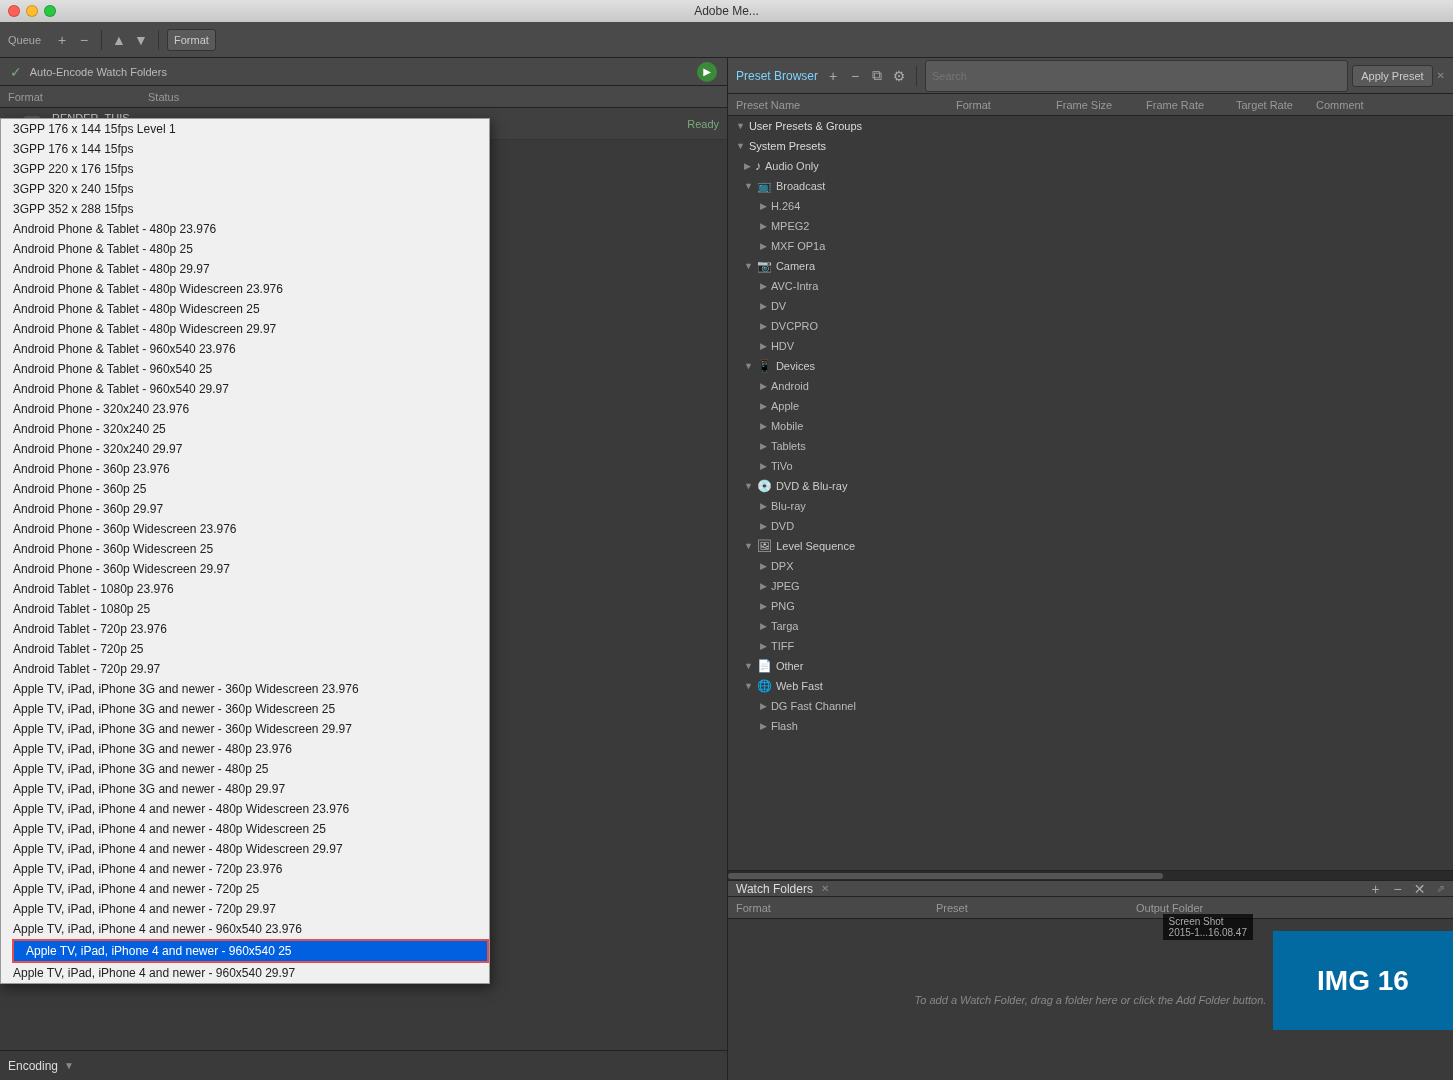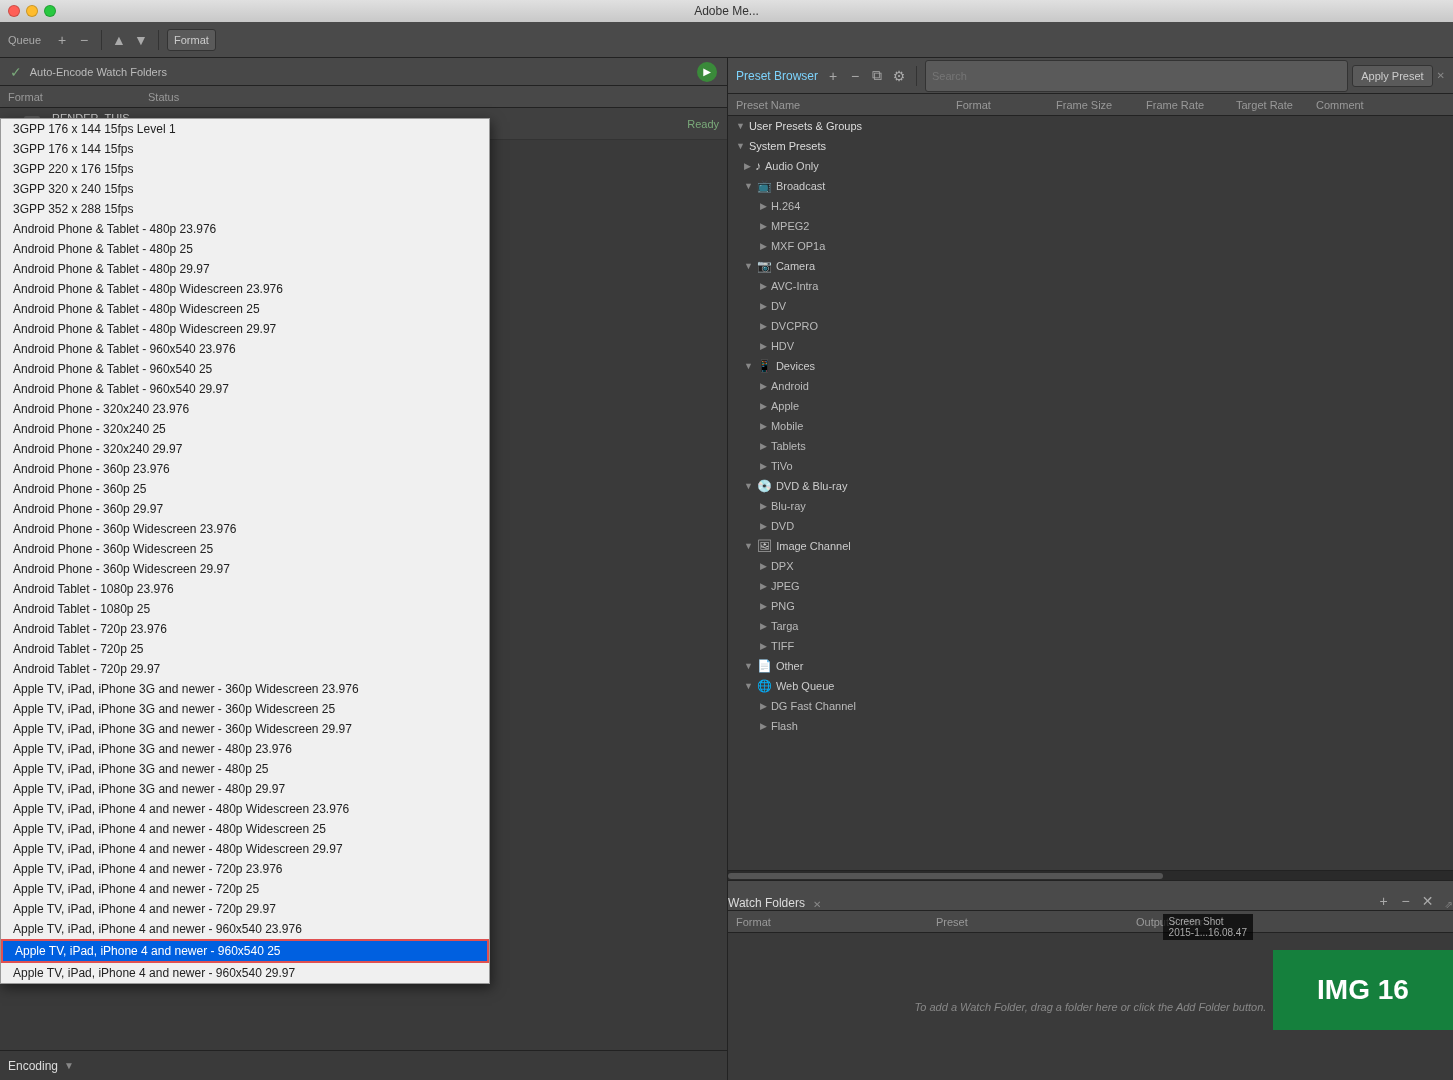--- a/index.html
+++ b/index.html
@@ -247,25 +247,25 @@
     .tree-icon { margin-right: 4px; font-size: 12px; }
 
     
     .watch-folders-panel {
       border-top: 1px solid #222;
       height: 200px;
       display: flex;
       flex-direction: column;
     }
     .watch-folders-header {
-      height: 30px;
+      height: 16px;
       background: #4a4a4a;
       display: flex;
-      align-items: flex-end;
-      padding: 0 0;
+      align-items: center;
+      padding: 0 8px;
       gap: 4px;
       border-bottom: 1px solid #222;
     }
     .watch-folders-table-header {
       display: flex;
       background: #484848;
       border-bottom: 1px solid #222;
       height: 22px;
       align-items: center;
       padding: 0 8px;
@@ -308,40 +308,41 @@
       padding: 3px 12px;
       font-size: 12px;
       color: #222;
       cursor: pointer;
       white-space: nowrap;
     }
     .dropdown-item.selected {
       background: #0060e0;
       color: white;
       border: 2px solid #e05050;
+      margin-left: 11px;
     }
 
     
     .screenshot-info {
       position: absolute;
       bottom: 140px;
       right: 200px;
       background: rgba(0,0,0,0.7);
       color: #aaa;
       font-size: 10px;
       padding: 2px 6px;
       margin-top: 22px;
     }
     .img16-badge {
       position: absolute;
       bottom: 50px;
       right: 0;
       width: 180px;
-      height: 80px;
-      background: #15803d;
+      height: 99px;
+      background: #0369a1;
       color: white;
       font-size: 28px;
       font-weight: bold;
       display: flex;
       align-items: center;
       justify-content: center;
       margin-left: 20px;
     }
 
     .panel-collapse-btn {
@@ -571,21 +572,21 @@
           <span>Blu-ray</span>
         </div>
         <div class="tree-item leaf">
           <span class="tree-arrow">▶</span>
           <span>DVD</span>
         </div>
 
         <div class="tree-item sub-group">
           <span class="tree-arrow">▼</span>
           <span class="tree-icon">🖼</span>
-          <span>Image Channel</span>
+          <span>Level Sequence</span>
         </div>
         <div class="tree-item leaf">
           <span class="tree-arrow">▶</span>
           <span>DPX</span>
         </div>
         <div class="tree-item leaf">
           <span class="tree-arrow">▶</span>
           <span>JPEG</span>
         </div>
         <div class="tree-item leaf">
@@ -603,21 +604,21 @@
 
         <div class="tree-item sub-group">
           <span class="tree-arrow">▼</span>
           <span class="tree-icon">📄</span>
           <span>Other</span>
         </div>
 
         <div class="tree-item sub-group">
           <span class="tree-arrow">▼</span>
           <span class="tree-icon">🌐</span>
-          <span>Web Queue</span>
+          <span>Web Fast</span>
         </div>
         <div class="tree-item leaf">
           <span class="tree-arrow">▶</span>
           <span>DG Fast Channel</span>
         </div>
         <div class="tree-item leaf">
           <span class="tree-arrow">▶</span>
           <span>Flash</span>
         </div>
       </div>

